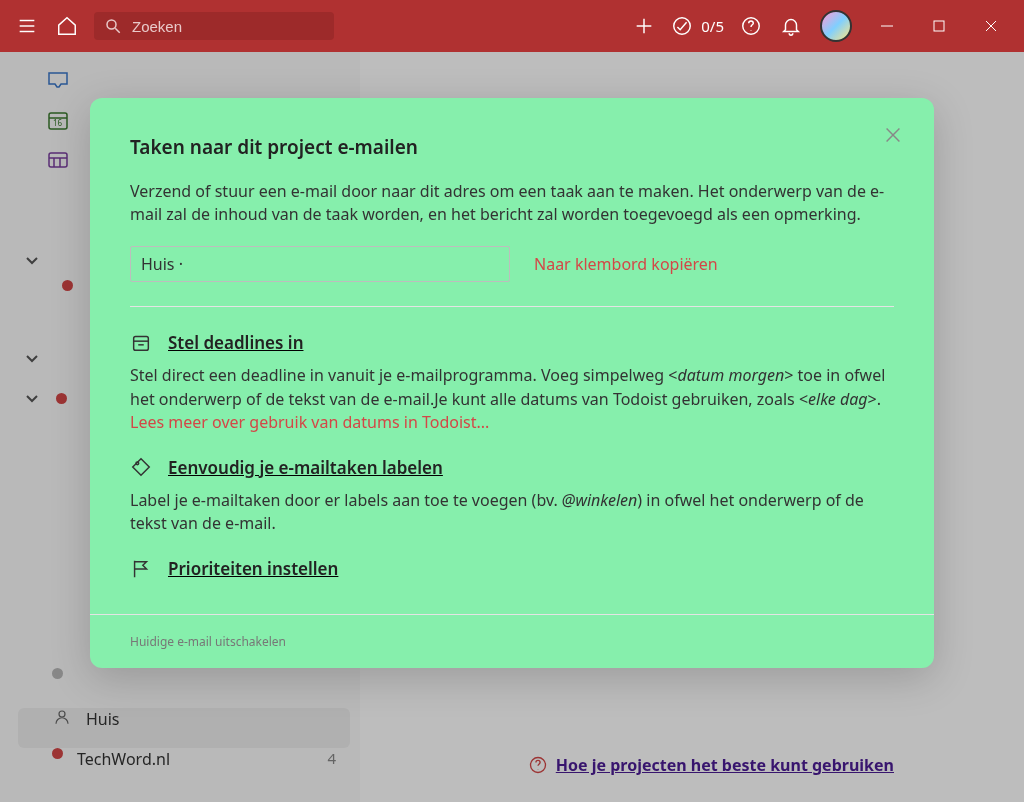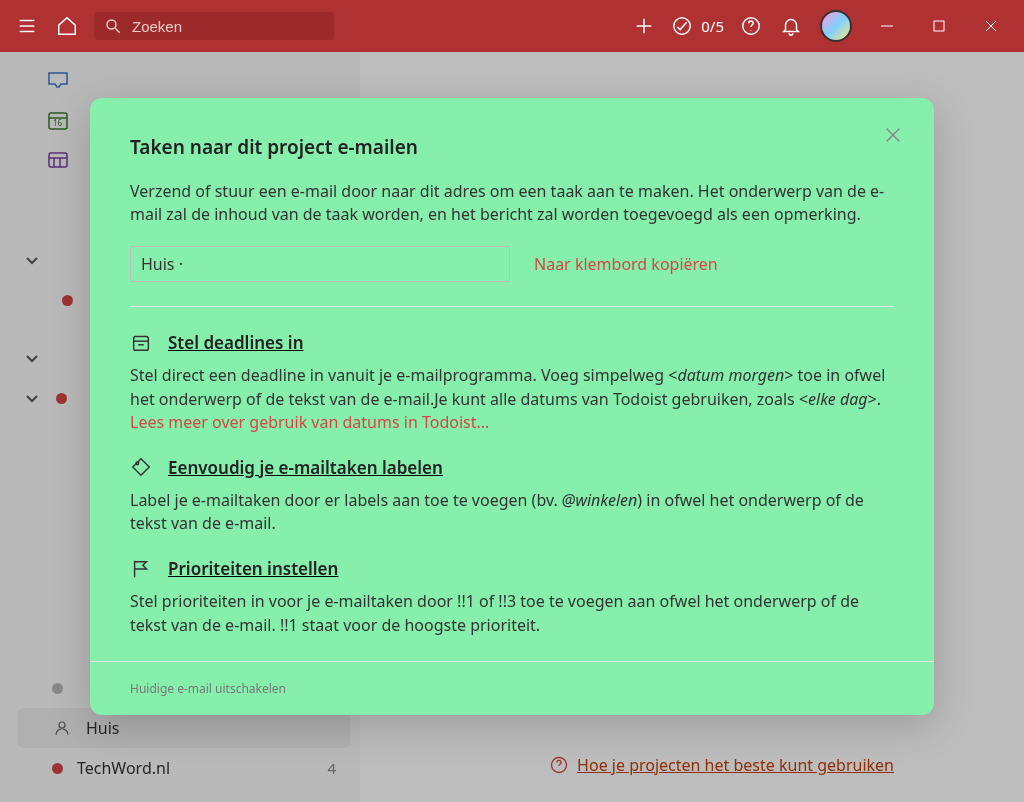--- a/index.html
+++ b/index.html
@@ -18,37 +18,37 @@
   .search-input::placeholder { color:#e9c9c9; }
   .counter { color:#fff; font-size:15px; margin-left:-2px; margin-right:4px; }
   .avatar { width:32px; height:32px; border-radius:50%; background: linear-gradient(135deg,#ff9ad5,#80cfff,#ffe680); border:2px solid #333; margin:0 6px; }
   .win-btn { width:46px; height:34px; display:flex; align-items:center; justify-content:center; cursor:pointer; color:#fff; }
   .win-btn svg { stroke:#fff; stroke-width:1; fill:none; }
 
   
   .body { display:flex; height:calc(100% - 52px); }
   .sidebar { width:360px; background:#fafafa; padding:18px 10px 0 18px; font-size:16px; color:#333; position:relative; }
   .main { flex:1; background:#fff; position:relative;}
-  .sb-item { display:flex; align-items:center; height:40px; gap:14px; padding-left:34px; border-radius:6px; }
+  .sb-item { display:flex; height:40px; gap:14px; padding-left:34px; border-radius:6px; }
   .sb-item.sel { background:#eeeeee; }
   .sb-item .badge { margin-left:auto; margin-right:14px; color:#888; font-size:15px;}
   .sb-item .ico { width:20px; display:flex; justify-content:center; }
   .sb-item .ico svg { stroke:#666; stroke-width:1.6; fill:none; }
   .sb-collapse { display:flex; align-items:center; height:40px; gap:10px; padding-left:6px; color:#555; }
   .sb-collapse svg { stroke:#555; stroke-width:2; fill:none; }
   .dot { width:11px; height:11px; border-radius:50%; display:inline-block; }
   .dot.red { background:#d34747; }
   .dot.grey { background:#b8b8b8; }
   .sb-top-icons { position:absolute; top:18px; left:46px; display:flex; flex-direction:column; gap:14px; }
   .sb-top-icons svg { stroke:#3b7a2e; stroke-width:1.5; fill:none; }
   .sb-top-icons .blue svg { stroke:#3976c8; }
   .sb-top-icons .purple svg { stroke:#7a3e9e; }
 
   
-  .help-link { position:absolute; bottom:26px; right:130px; color:#c2410c; font-size:16px; display:flex; align-items:center; gap:8px; text-decoration:underline; }
+  .help-link { position:absolute; bottom:26px; right:130px; color:#4c1d95; font-size:16px; display:flex; align-items:center; gap:8px; text-decoration:underline;font-weight:bold; }
   .help-link svg { stroke:#d34747; stroke-width:1.6; fill:none; }
 
   
   .overlay { position:absolute; inset:52px 0 0 0; background:rgba(0,0,0,0.26); display:flex; justify-content:center; align-items:flex-start; }
   .dialog { width:844px; background:#86efac; border-radius:12px; margin-top:46px; padding:36px 40px 26px 40px; position:relative; box-shadow:0 10px 40px rgba(0,0,0,0.18); max-height:640px; display:flex; flex-direction:column; }
   .dialog h1 { font-size:19px; font-weight:600; color:#222; margin:0 0 20px 0; }
   .dialog .desc { font-size:16px; color:#333; line-height:1.45; margin-bottom:20px; }
   .close-btn { position:absolute; top:26px; right:30px; cursor:pointer; color:#888; }
   .close-btn svg { stroke:#888; stroke-width:1.6; fill:none; }
   .row-email { display:flex; align-items:center; gap:24px; margin-bottom:24px; }
@@ -259,19 +259,18 @@
       </div>
 
       <div class="tip" style="margin-bottom:6px;">
         <div class="tip-head">
           <svg width="22" height="22" viewBox="0 0 24 24">
               <path d="M5 3 V21"></path>
               <path d="M5 4 H18 L14 8 L18 12 H5"></path>
             </svg>
           <strong>Prioriteiten instellen</strong>
         </div>
-        <div class="tip-body">Stel prioriteiten in voor je e-mailtaken door !!1 of !!3 toe te voegen aan ofwel het onderwerp of de tekst van de e-mail. !!1 staat voor de hoogste prioriteit.</div>
       </div>
 
       <div class="dialog-footer">Huidige e-mail uitschakelen</div>
     </div>
   </div>
 </div>
 
 </body></html>

